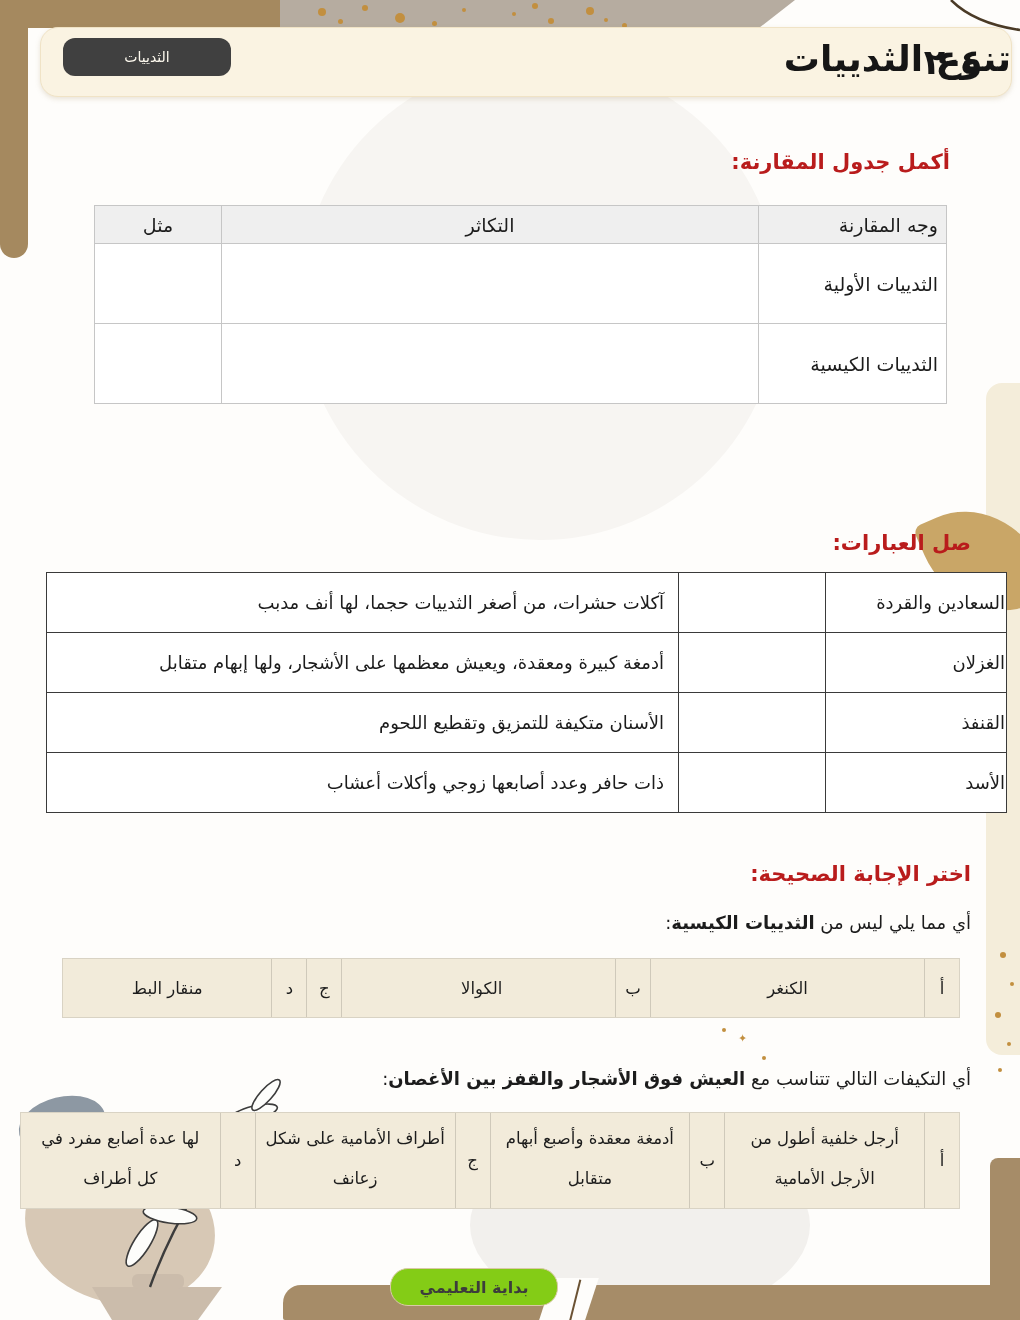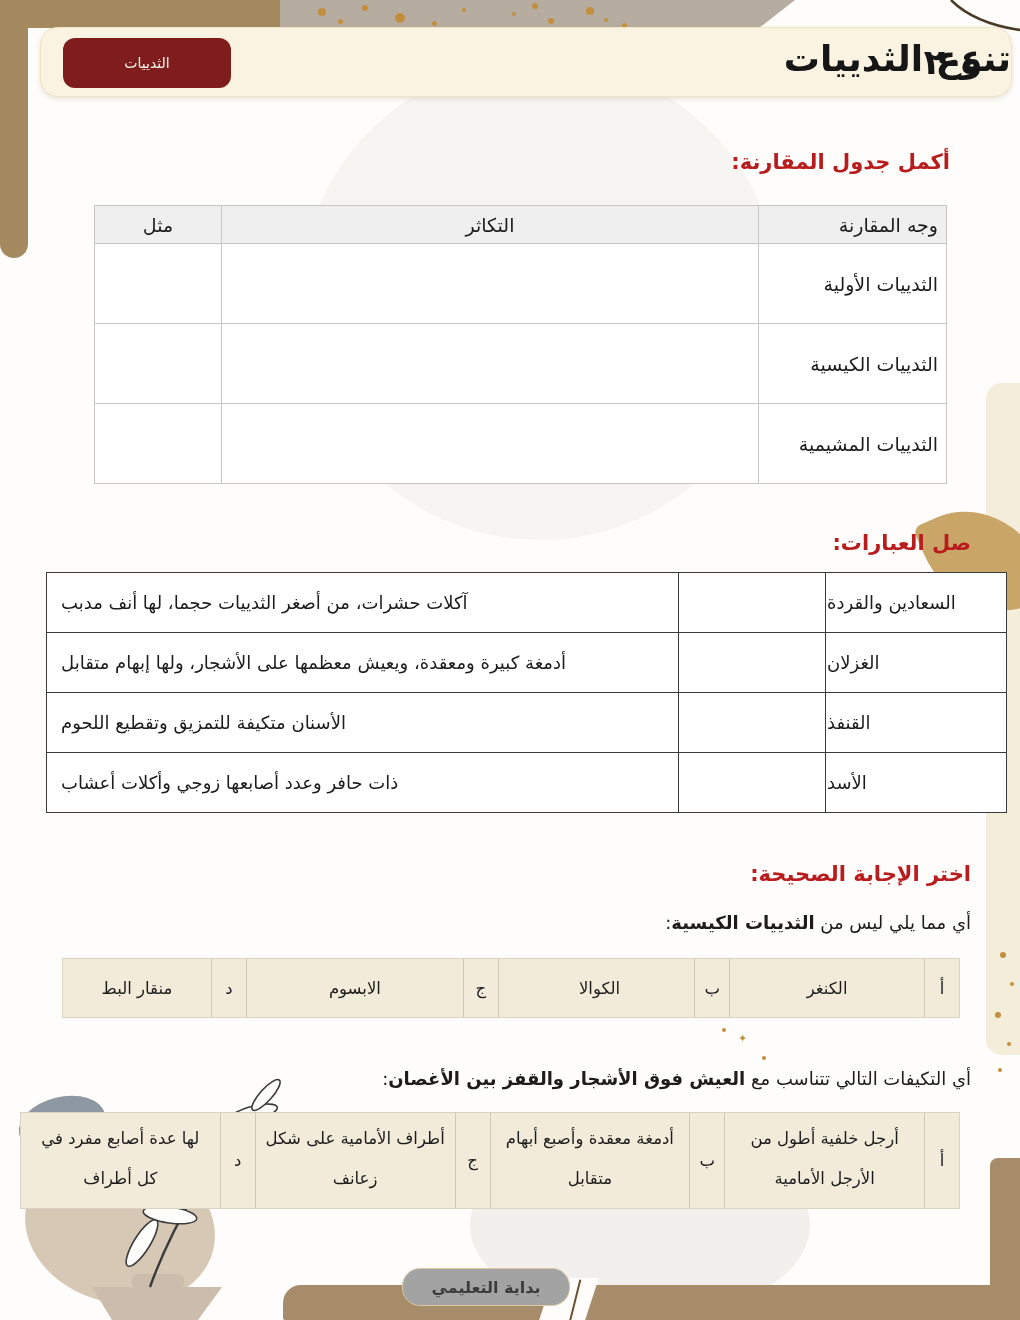--- a/index.html
+++ b/index.html
@@ -27,21 +27,21 @@
   .right-bottom-stripe{left:990px;top:1158px;width:30px;height:162px;background:#a68c68;border-radius:8px 0 0 0;z-index:1;}
   .sparkle{position:absolute;color:#c28f3f;font-size:11px;z-index:1;}
   .plant-svg{left:0;top:1075px;z-index:1;}
   
   .header-card{
     left:40px;top:27px;width:970px;height:68px;background:#faf3e2;
     border:1px solid #f0e3c6;border-radius:18px;z-index:3;
     box-shadow:0 2px 5px rgba(170,150,110,.25);
   }
   .badge{
-    position:absolute;left:22px;top:10px;width:168px;height:50px;background:#7f1d1d;
+    position:absolute;left:22px;top:10px;width:168px;height:38px;background:#404040;
     border-radius:12px;display:flex;align-items:center;justify-content:center;
     color:#fdf9ee;font-size:14px;
   }
   .title{
     position:absolute;left:0;right:0;top:10px;
     font-size:36px;font-weight:bold;color:#161616;
   }
   .lesson-num{
     position:absolute;right:30px;top:14px;font-size:35px;font-weight:bold;color:#161616;
   }
@@ -53,38 +53,38 @@
   table{border-collapse:collapse;z-index:2;position:absolute;background:transparent;}
   .compare{left:94px;top:205px;width:836px;table-layout:fixed;}
   .compare th,.compare td{border:1px solid #c6c6c6;font-weight:normal;font-size:19px;background:#fff;}
   .compare th{background:#efefef;height:35px;}
   .compare td{height:77px;margin-top:43px;}
   .compare .col-aspect{width:178px;text-align:right;padding-right:8px;}
   .compare .col-repro{width:534px;text-align:center;}
   .compare .col-example{width:124px;text-align:center;}
   
   .match{left:46px;top:572px;width:925px;table-layout:fixed;}
-  .match td{border:1.5px solid #3a3a3a;font-size:18px;background:#fff;height:57px;text-align:left;vertical-align:middle;}
+  .match td{border:1.5px solid #3a3a3a;font-size:18px;background:#fff;height:57px;text-align:right;vertical-align:middle;}
   .match .col-term{width:178px;}
   .match .col-ans{width:144px;}
   .match .col-desc{width:603px;padding:0 14px;}
   
   .opts{position:absolute;display:flex;direction:rtl;background:#f2ebda;
     border:1px solid #d9d3c4;z-index:2;align-items:stretch;}
   .opts .cell{border-left:1px solid #cfc9ba;display:flex;align-items:center;justify-content:center;
     font-size:16.5px;color:#1c1c1c;text-align:center;}
   .opts .cell:last-child{border-left:none;}
   .opts .letter{flex:0 0 34px;}
   .opts1{left:62px;top:958px;width:896px;height:58px;}
   .opts1 .lab-a{flex:1.31;} .opts1 .lab-b{flex:1.28;padding-left:6px;} .opts1 .lab-c{flex:1.46;} .opts1 .lab-d{flex:1.0;}
   .opts2{left:20px;top:1112px;width:938px;height:95px;}
   .opts2 .lab{flex:1;line-height:2.4;padding:2px 8px;align-items:flex-start;padding-top:6px;}
   
   .footer-pill{
-    left:402px;top:1268px;width:166px;height:36px;background:#a3a3a3;border:1px solid #d9c9a7;
+    left:390px;top:1268px;width:166px;height:36px;background:#84cc16;border:1px solid #d9c9a7;
     border-radius:18px;display:flex;align-items:center;justify-content:center;
     font-size:16px;font-weight:bold;color:#3c3c3c;z-index:3;
   }
 </style>
 </head>
 <body>
 
 <div class="page">
 
   <div class="abs faint-circle"></div>
@@ -155,25 +155,20 @@
     <tr>
       <td class="col-aspect">الثدييات الأولية</td>
       <td class="col-repro"></td>
       <td class="col-example"></td>
     </tr>
     <tr>
       <td class="col-aspect">الثدييات الكيسية</td>
       <td class="col-repro"></td>
       <td class="col-example"></td>
     </tr>
-    <tr>
-      <td class="col-aspect">الثدييات المشيمية</td>
-      <td class="col-repro"></td>
-      <td class="col-example"></td>
-    </tr>
   </tbody>
     </table>
 
   <div class="sec-heading" style="right:49px;top:531px;">صل العبارات:</div>
   <table class="match">
     <tbody>
         <tr>
       <td class="col-term">السعادين والقردة</td>
       <td class="col-ans"></td>
       <td class="col-desc">آكلات حشرات، من أصغر الثدييات حجما، لها أنف مدبب</td>
@@ -200,21 +195,20 @@
 
   <div class="question" style="right:49px;top:912px;">
     <span>أي مما يلي ليس من </span><span class="hl">الثدييات الكيسية</span><span>:</span>
   </div>
   <div class="opts opts1">
     <div class="cell letter">أ</div>
     <div class="cell lab-a">الكنغر</div>
     <div class="cell letter">ب</div>
     <div class="cell lab-b">الكوالا</div>
     <div class="cell letter">ج</div>
-    <div class="cell lab-c">الابسوم</div>
     <div class="cell letter">د</div>
     <div class="cell lab-d">منقار البط</div>
   </div>
 
   <div class="question" style="right:49px;top:1068px;">
     <span>أي التكيفات التالي تتناسب مع </span><span class="hl">العيش فوق الأشجار والقفز بين الأغصان</span><span>:</span>
   </div>
   <div class="opts opts2">
     <div class="cell letter">أ</div>
     <div class="cell lab">أرجل خلفية أطول من الأرجل الأمامية</div>

